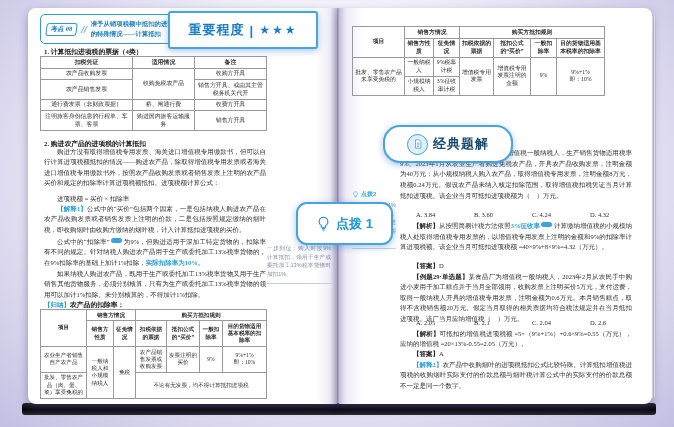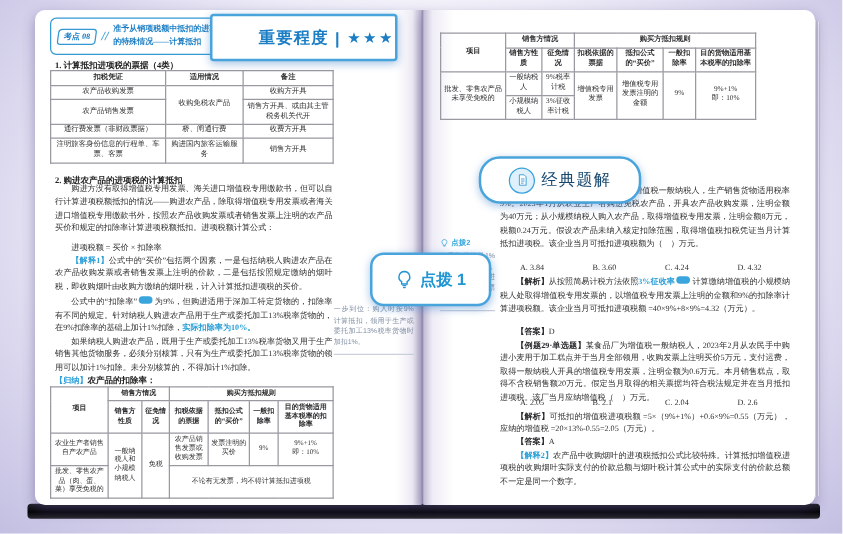--- a/index.html
+++ b/index.html
@@ -29,27 +29,27 @@
   .hl-blue{color:#2a9fd8;font-weight:bold;}
   .pill{display:inline-block;width:11px;height:5.5px;background:#3aa5dc;border-radius:3px;margin:0 1.5px;vertical-align:1px;}
 
   .ptable{border-collapse:collapse;table-layout:fixed;font-size:5.9px;line-height:1.3;color:#2e2e30;text-align:center;}
   .ptable td{border:1px solid #9a98a0;padding:1.5px 2px;vertical-align:middle;overflow:hidden;}
   .ptable .hd{font-weight:bold;}
 
   .callout{position:absolute;background:#fff;border:2px solid #49a4dc;display:flex;align-items:center;
            justify-content:center;gap:5px;box-shadow:0 2px 7px rgba(60,125,200,.45);z-index:6;
            font-family:"Liberation Sans", sans-serif;}
-  .co-imp{left:168px;top:11px;width:146px;height:34px;border-radius:3px;justify-content:flex-end;}
+  .co-imp{left:168px;top:11px;width:146px;height:34px;border-radius:3px;}
   .co-imp .t{font-size:13px;font-weight:bold;color:#1b7ec5;letter-spacing:1px;}
   .co-imp .stars{font-size:12px;color:#1b7ec5;letter-spacing:2px;}
   .co-db1{left:252px;top:202px;width:93px;height:39px;border-radius:11px;margin-left:44px;}
   .co-db1 .t{font-size:13px;font-weight:bold;color:#2196d3;}
   .co-jd{left:383px;top:125px;width:126px;height:34px;border-radius:17px;}
-  .co-jd .t{font-size:13px;font-weight:normal;color:#17486e;letter-spacing:1px;}
+  .co-jd .t{font-size:13px;font-weight:bold;color:#17486e;letter-spacing:1px;}
 
   .topic-box{position:absolute;left:12px;top:6px;width:232px;height:30px;border:1.2px solid #3498d5;
            border-radius:5px 14px 14px 5px;display:flex;align-items:center;gap:4px;padding:0 5px;box-sizing:border-box;}
   .topic-badge{border:1px solid #3498d5;border-radius:3px;color:#1b7ec5;font-size:6.5px;font-weight:bold;
            padding:1px 4px;white-space:nowrap;transform:skewX(-8deg);}
   .slashes{color:#3498d5;font-weight:bold;font-style:italic;font-size:10px;}
   .topic-title{font-size:6.4px;line-height:1.5;font-weight:bold;color:#1b7ec5;}
 
   .mnote{font-size:5.6px;line-height:1.55;color:#7e8ca1;text-align:justify;font-family:"Liberation Sans", sans-serif;}
   .mnote-title{font-size:6px;font-weight:bold;color:#38a8dc;display:flex;align-items:center;gap:2px;margin-bottom:2px;

